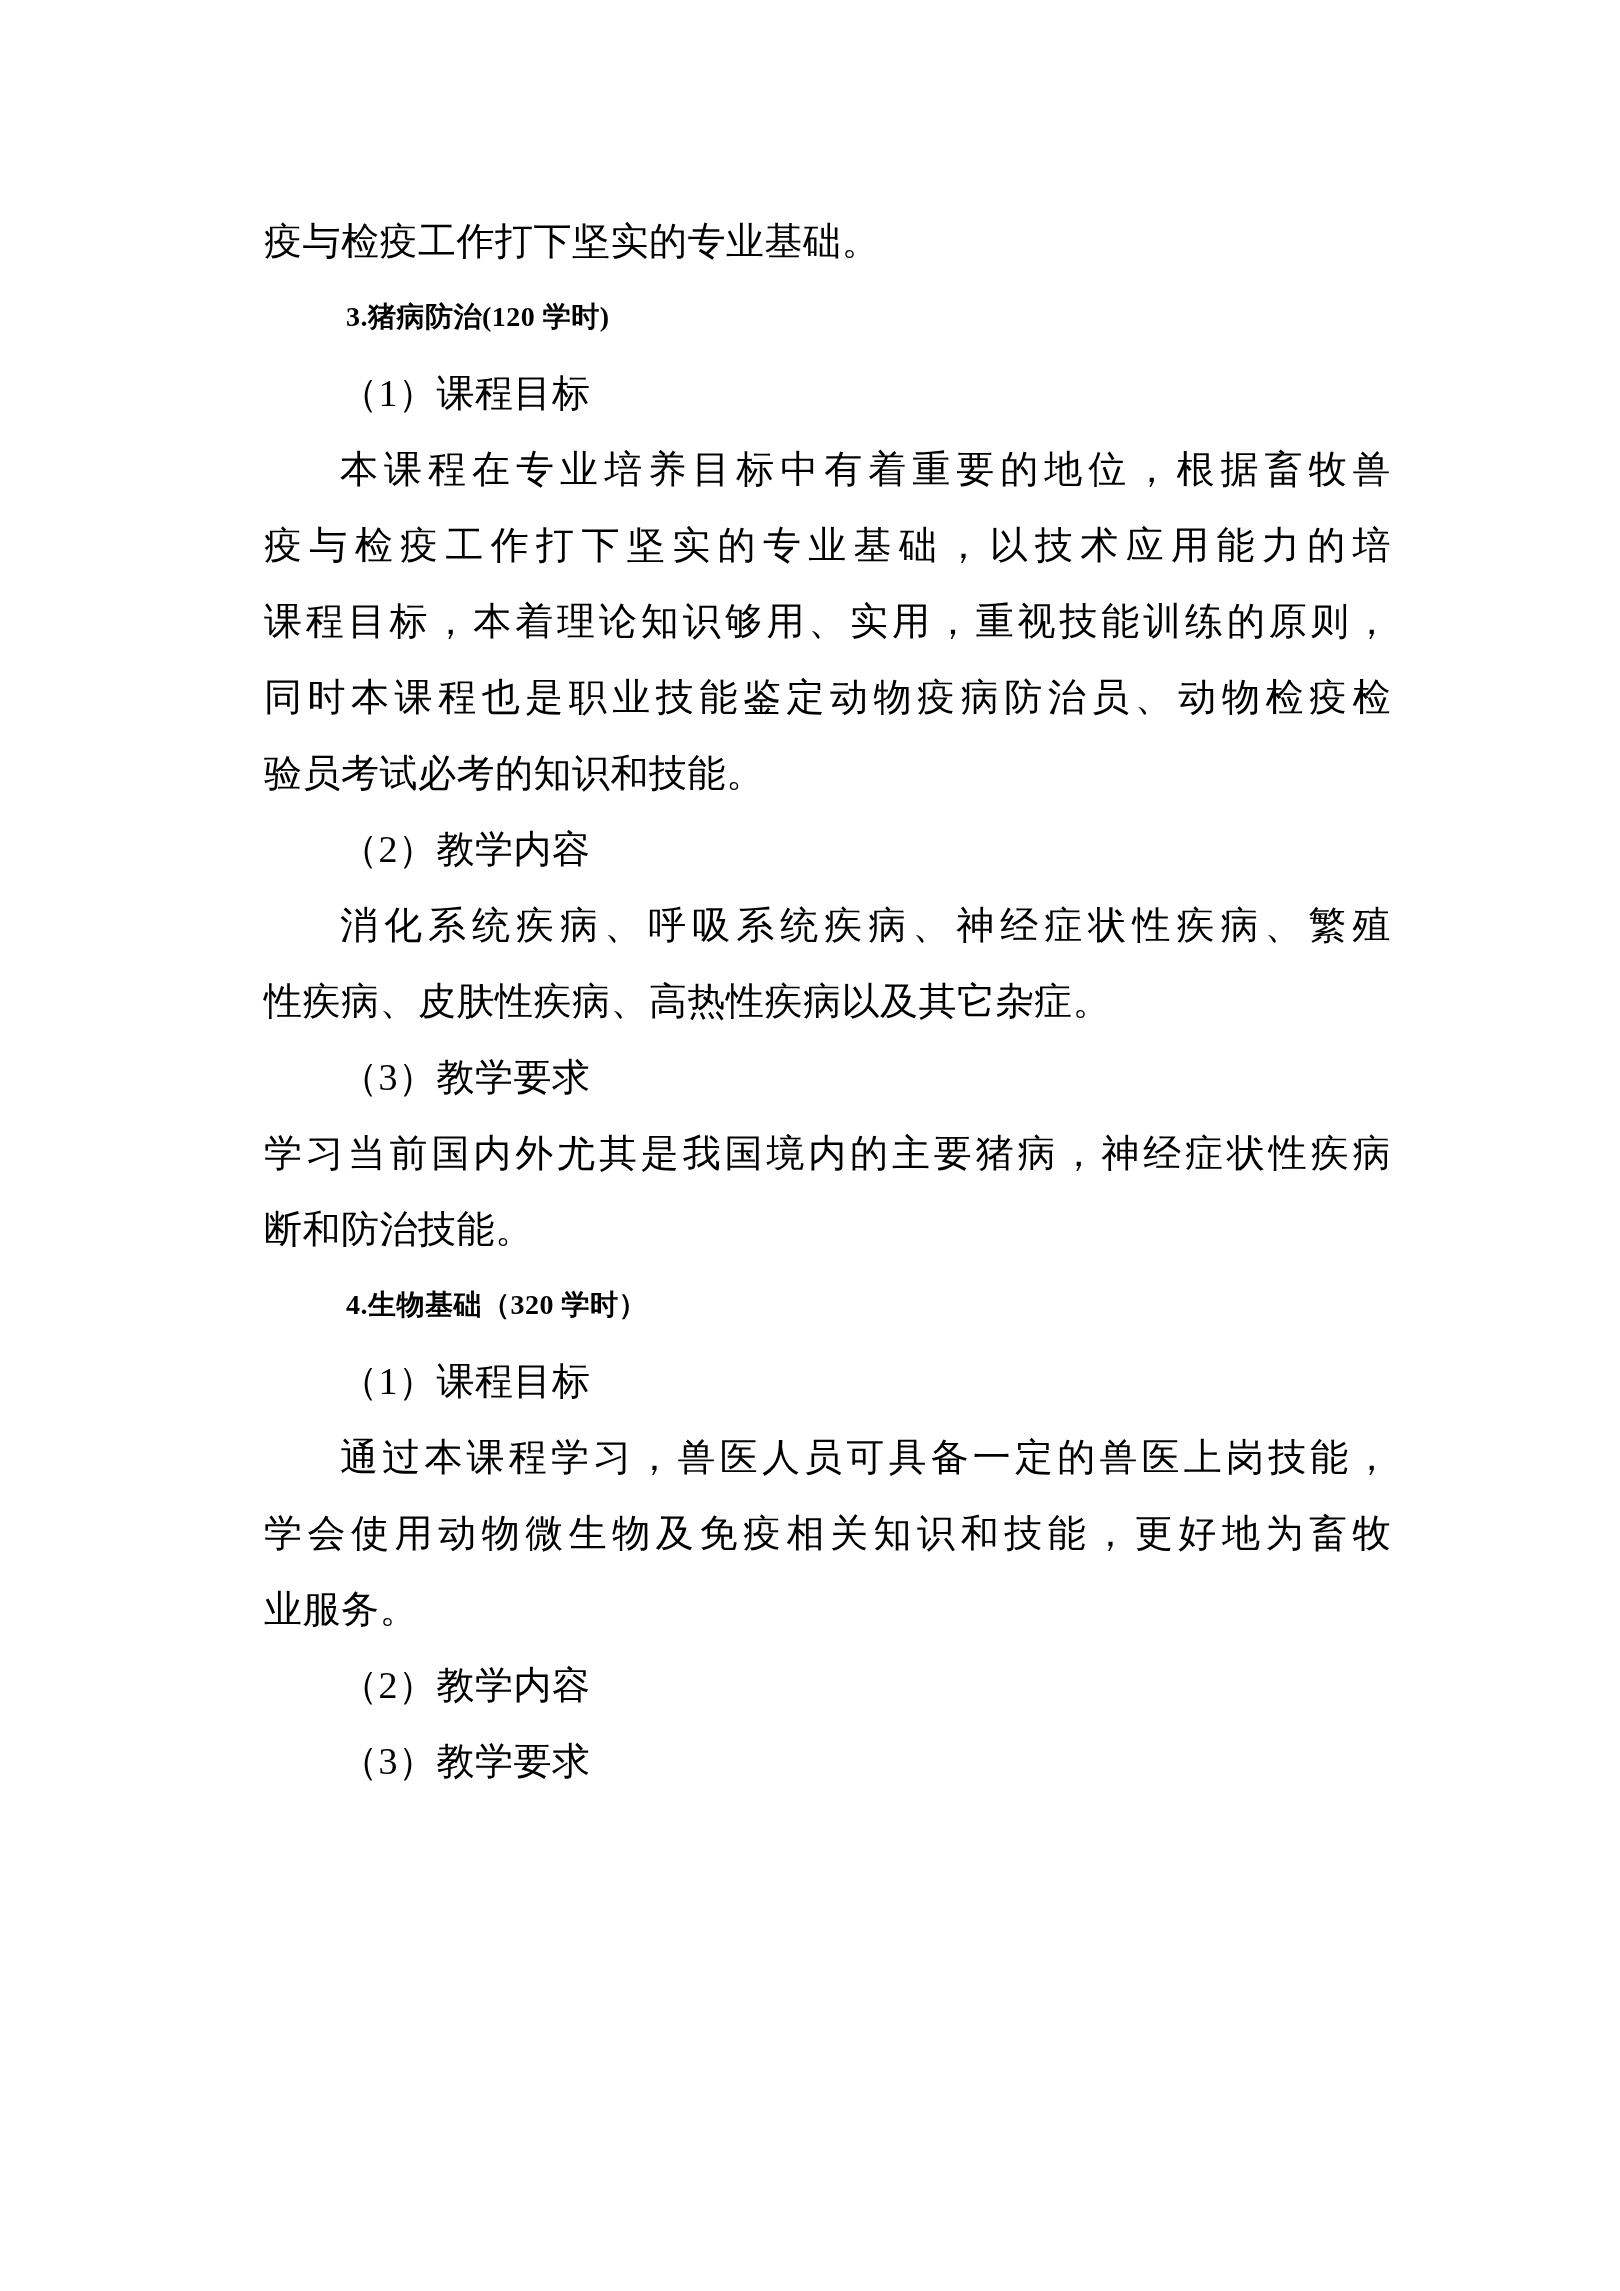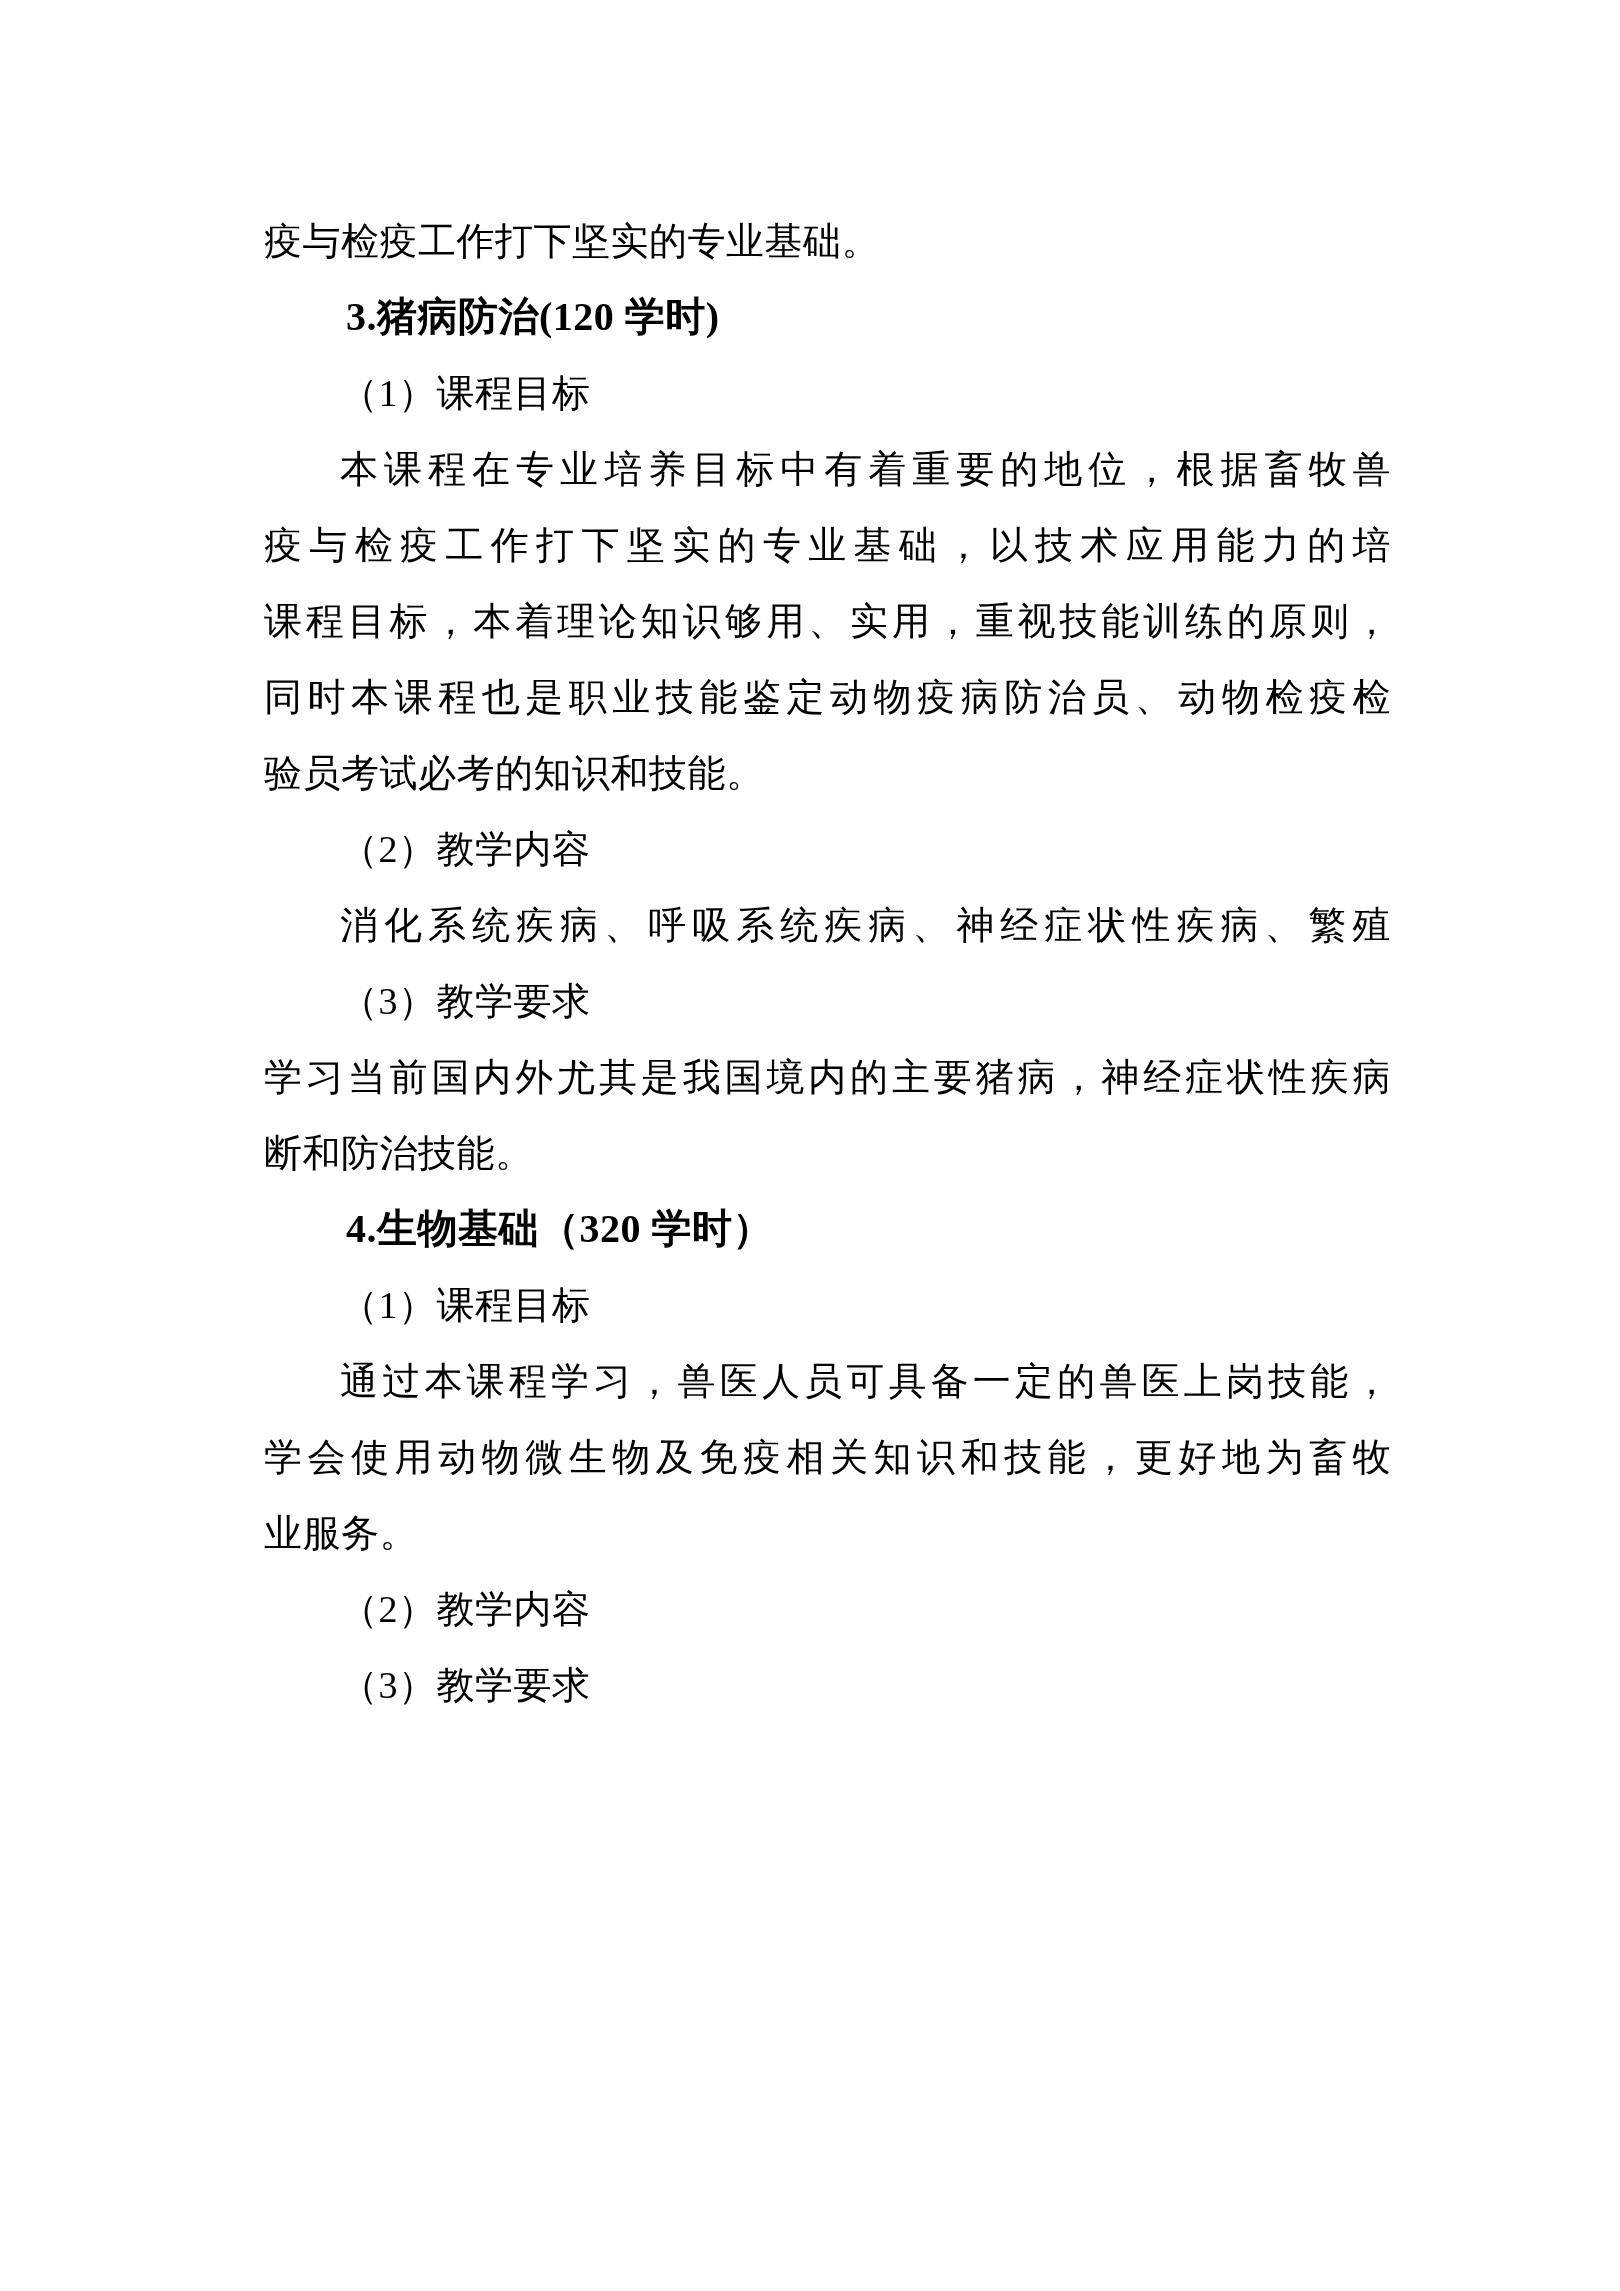--- a/index.html
+++ b/index.html
@@ -40,37 +40,38 @@
     text-indent: 76px;
     text-align: justify;
     text-align-last: justify;
   }
   
   .s { text-indent: 76px; }
   
   .h {
     text-indent: 82px;
     font-weight: 700;
-    font-size: 40px;
+    font-size: 28px;
   }
 </style>
 </head>
 <body>
 
 <div class="doc">
   <div class="line t">疫与检疫工作打下坚实的专业基础。</div>
   <div class="line h">3.猪病防治(120 学时)</div>
   <div class="line s">（1）课程目标</div>
   <div class="line ff">本课程在专业培养目标中有着重要的地位，根据畜牧兽</div>
   <div class="line f">疫与检疫工作打下坚实的专业基础，以技术应用能力的培</div>
   <div class="line f">课程目标，本着理论知识够用、实用，重视技能训练的原则，</div>
   <div class="line f">同时本课程也是职业技能鉴定动物疫病防治员、动物检疫检</div>
   <div class="line t">验员考试必考的知识和技能。</div>
   <div class="line s">（2）教学内容</div>
   <div class="line ff">消化系统疾病、呼吸系统疾病、神经症状性疾病、繁殖</div>
+  <div class="line t">性疾病、皮肤性疾病、高热性疾病以及其它杂症。</div>
   <div class="line s">（3）教学要求</div>
   <div class="line f">学习当前国内外尤其是我国境内的主要猪病，神经症状性疾病</div>
   <div class="line t">断和防治技能。</div>
   <div class="line h">4.生物基础（320 学时）</div>
   <div class="line s">（1）课程目标</div>
   <div class="line ff">通过本课程学习，兽医人员可具备一定的兽医上岗技能，</div>
   <div class="line f">学会使用动物微生物及免疫相关知识和技能，更好地为畜牧</div>
   <div class="line t">业服务。</div>
   <div class="line s">（2）教学内容</div>
   <div class="line s">（3）教学要求</div>

